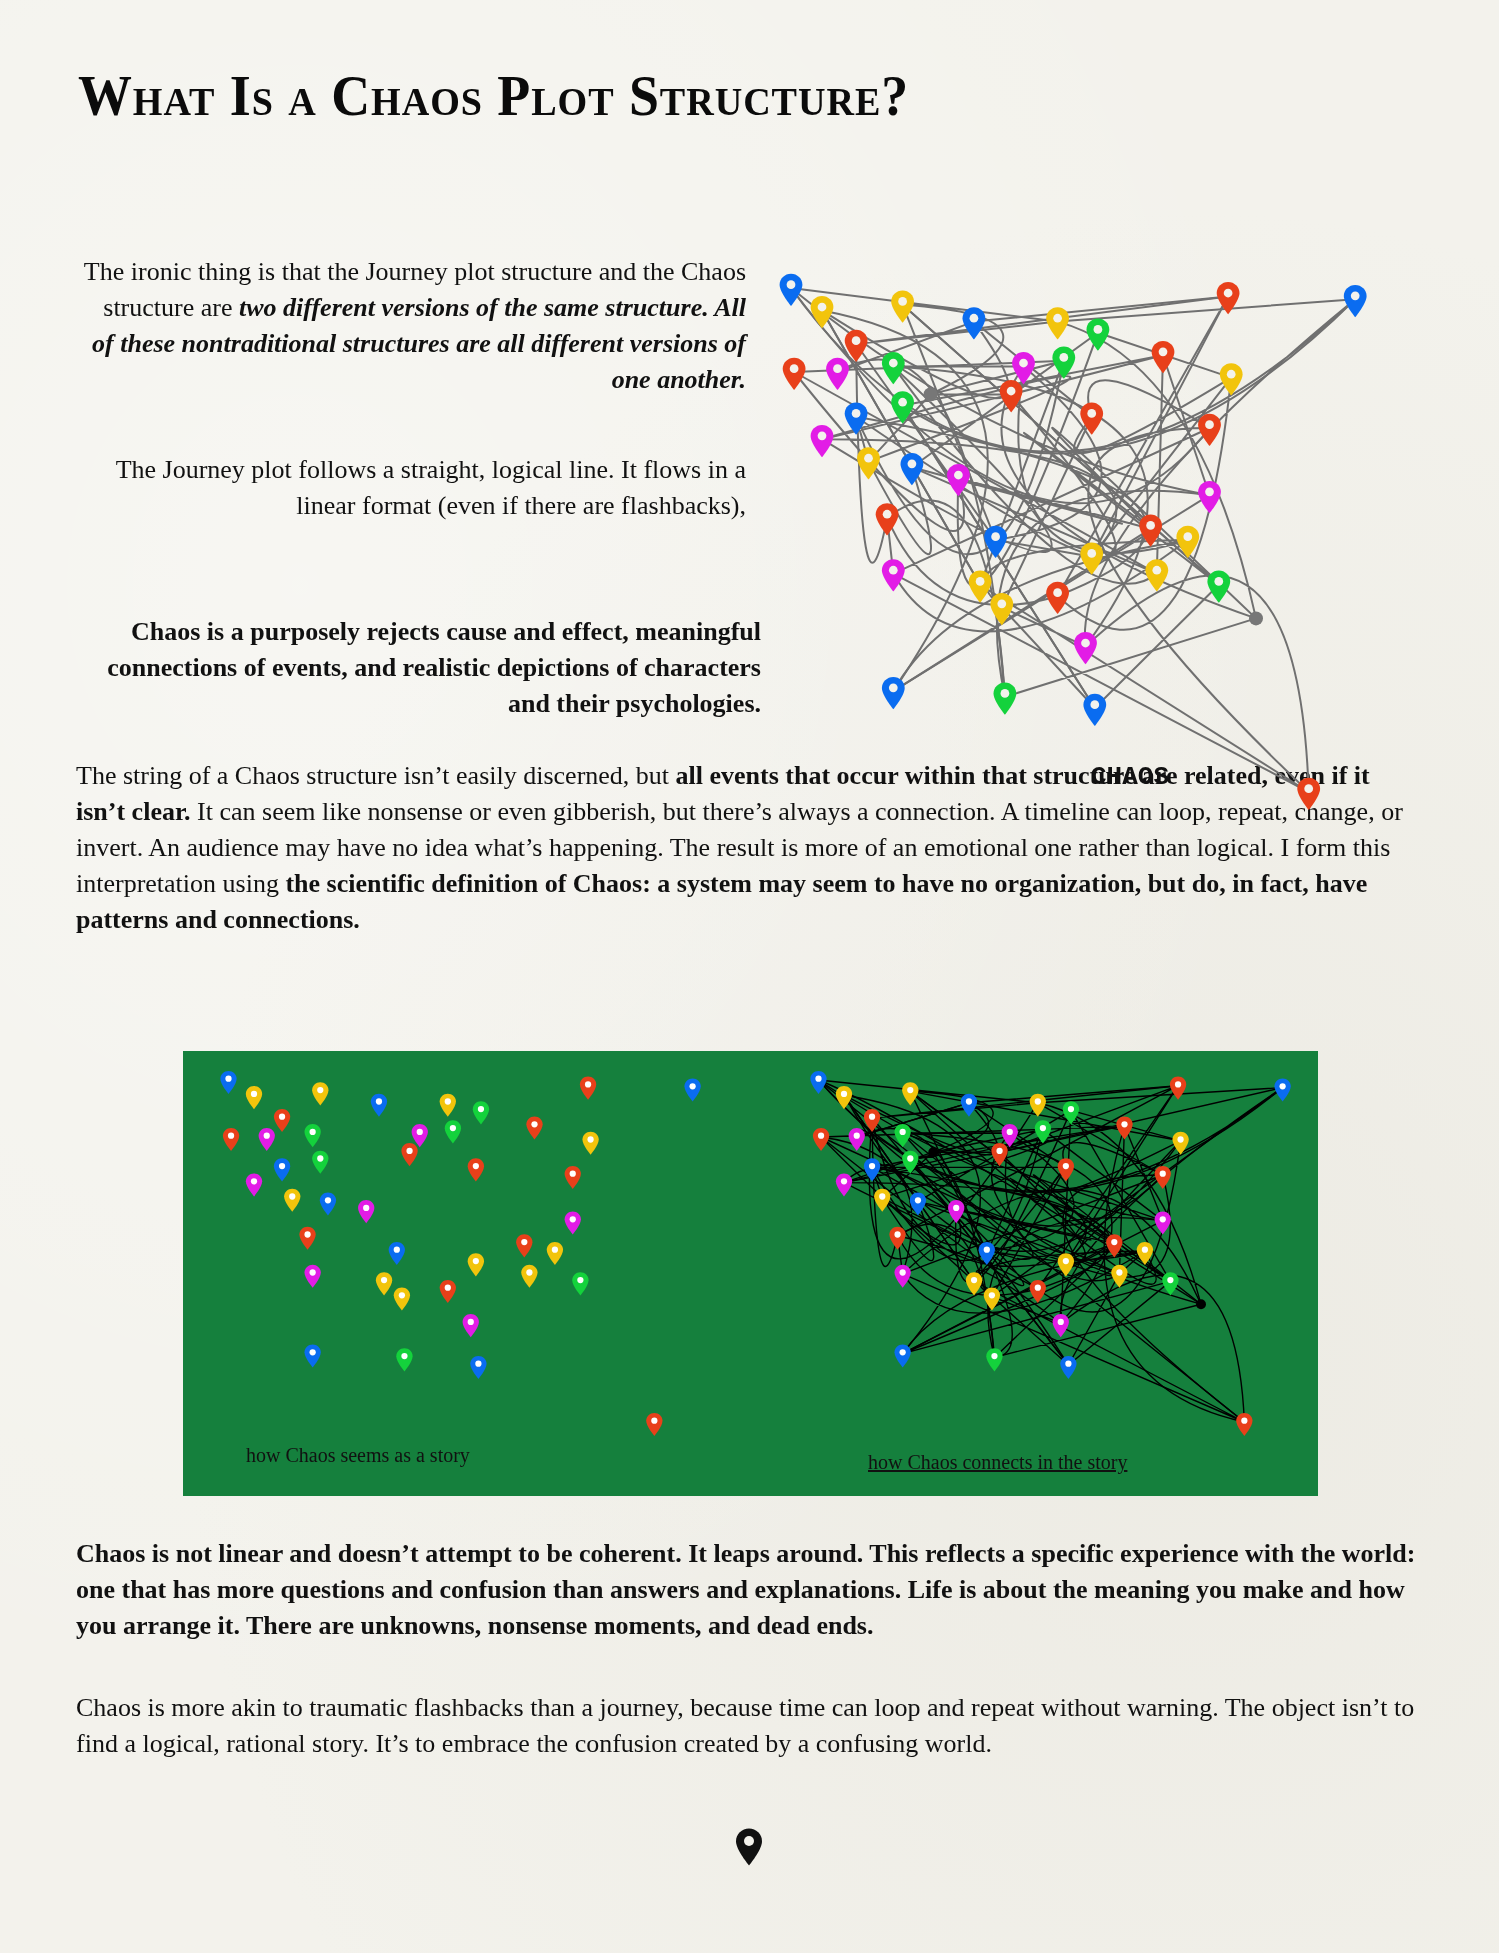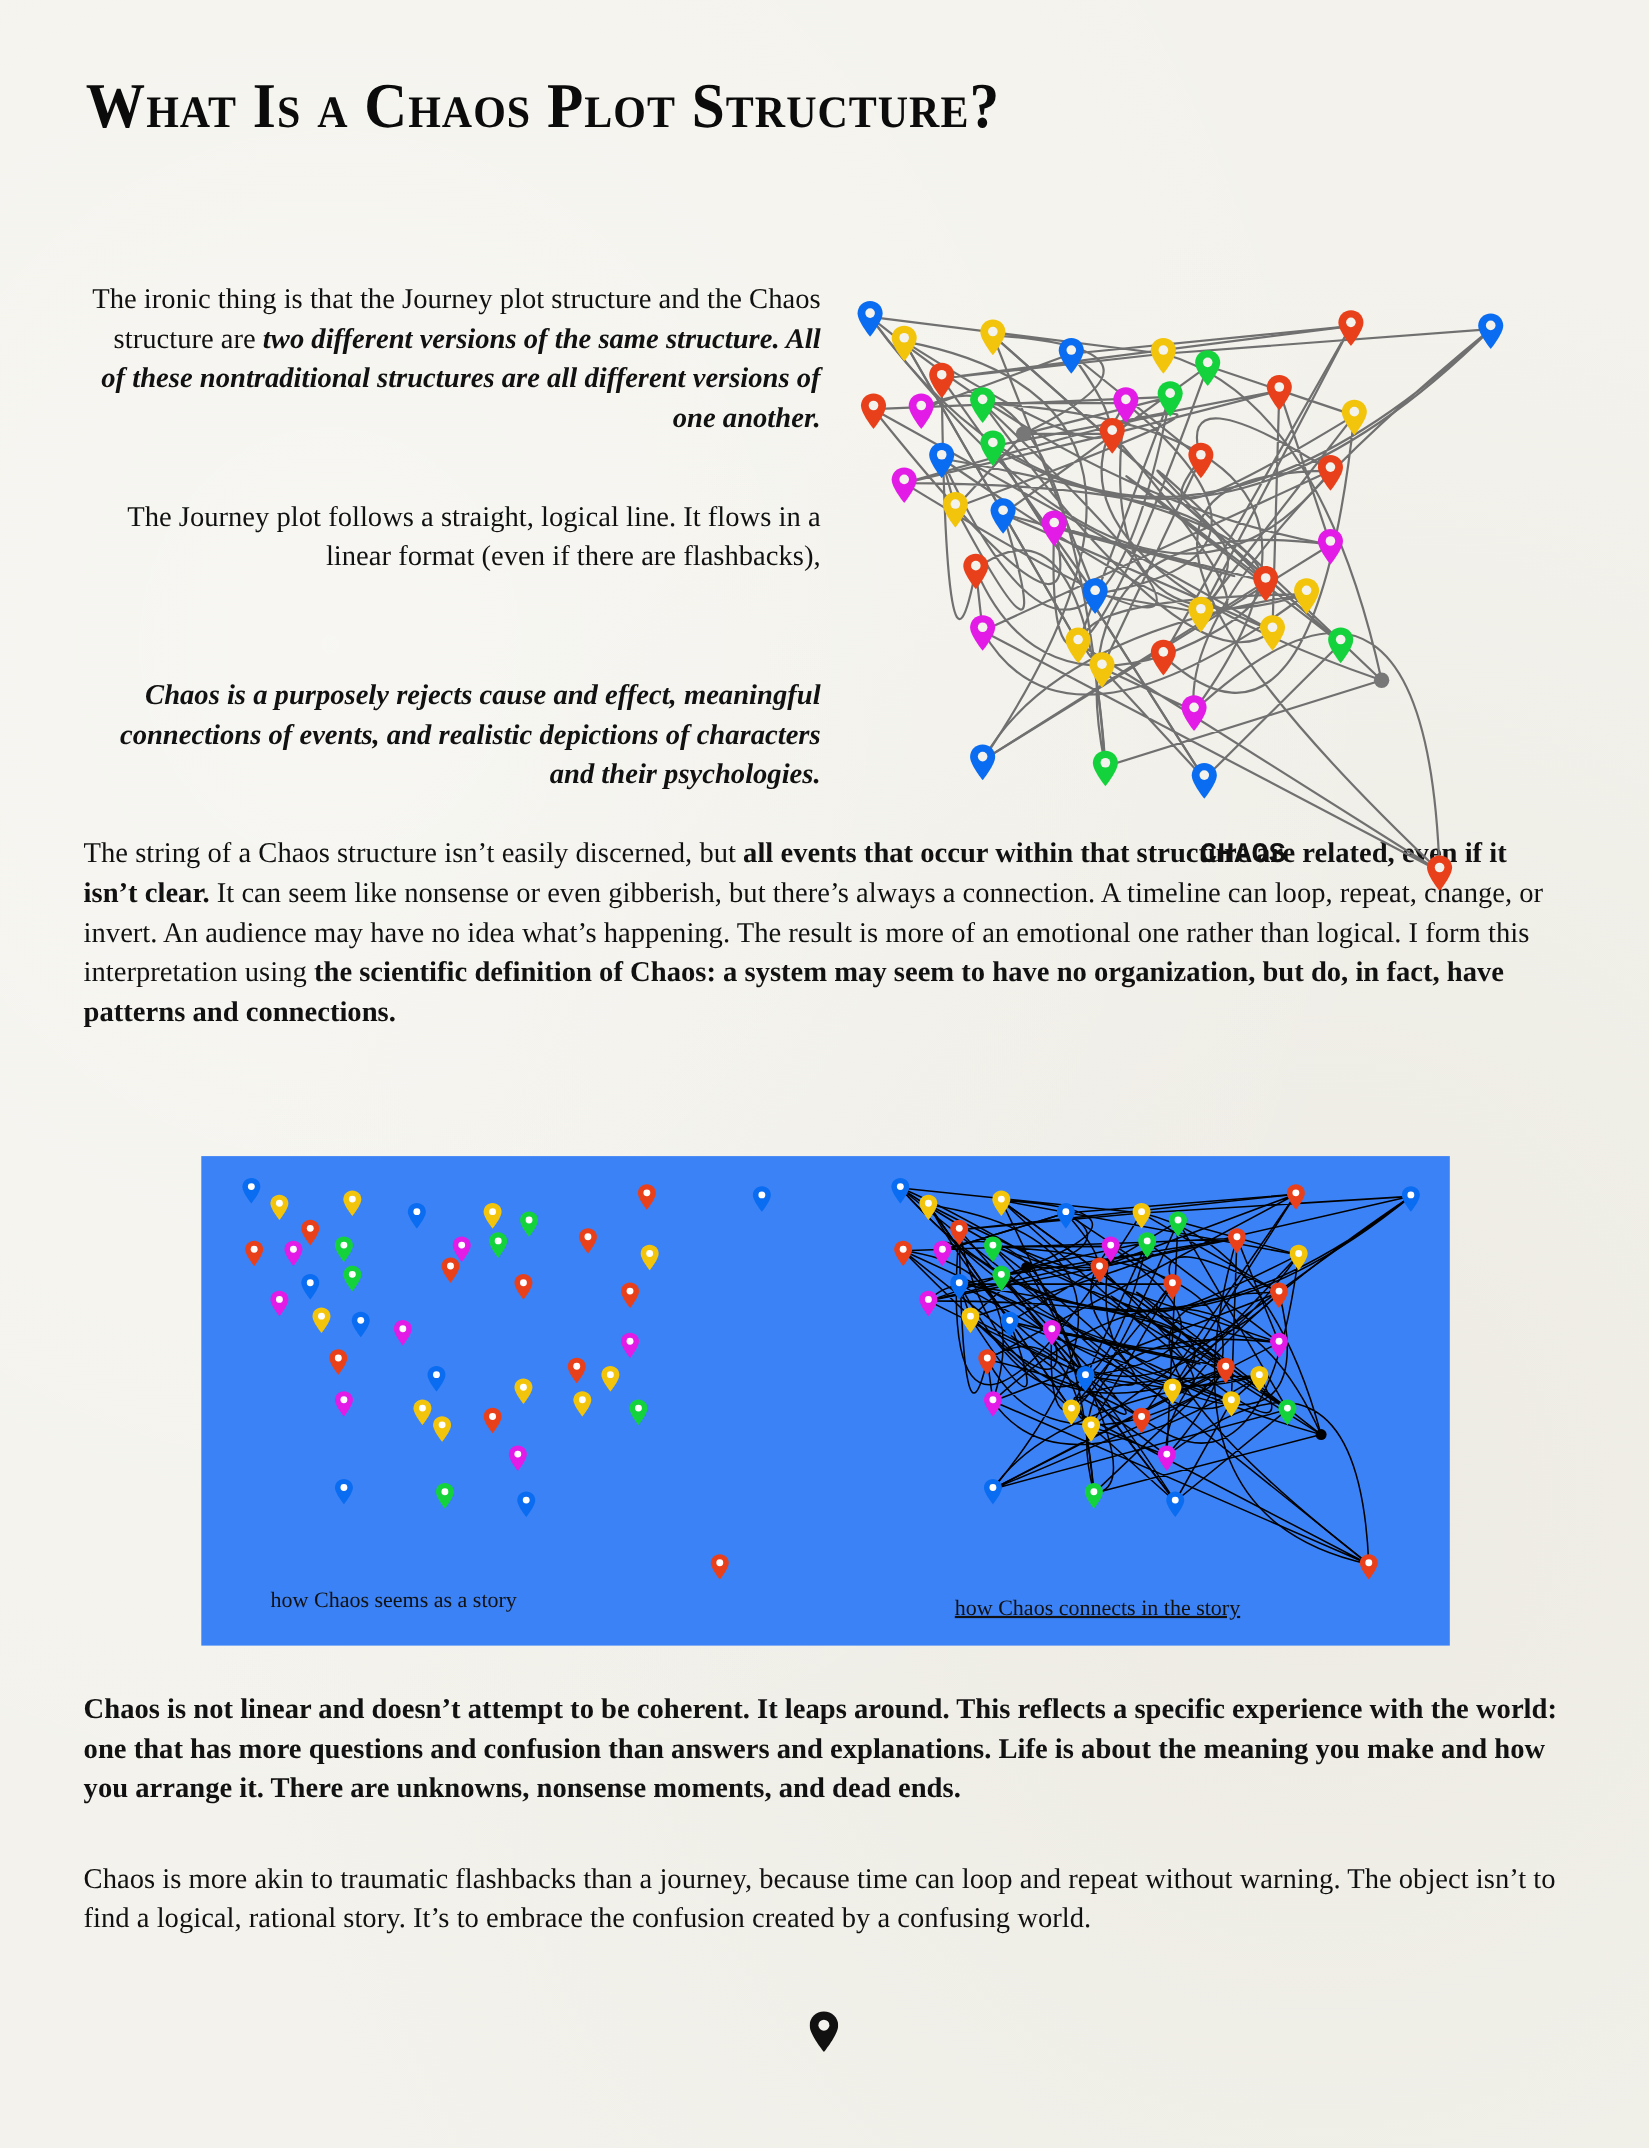--- a/index.html
+++ b/index.html
@@ -30,37 +30,37 @@
   #p2 { top: 452px; }
   #p3 { top: 614px; }
   #p4 { top: 758px; width: 1340px; }
   #p5 { top: 1512px; width: 1340px; font-weight: bold; margin-top: 24px; }
   #p6 { top: 1690px; width: 1340px; }
   .chaos-figure { position: absolute; left: 760px; top: 260px; width: 620px; height: 560px; }
   .chaos-label {
     position: absolute; left: 1091px; top: 762px; font-size: 26px; font-weight: bold;
     font-family: Liberation Mono, monospace;
   }
-  .panel { position: absolute; left: 183px; top: 1051px; width: 1135px; height: 445px; background: #3b82f6; }
+  .panel { position: absolute; left: 183px; top: 1051px; width: 1135px; height: 445px; background: #15803d; }
   .panel svg { position: absolute; left: 0; top: 0; }
   .cap { position: absolute; font-size: 20px; font-family: "Liberation Serif", serif; }
   .cap-left { left: 63px; top: 393px; }
   .cap-right { left: 685px; top: 400px; text-decoration: underline; }
   .footer-pin { position: absolute; left: 736px; top: 1828px; }
 </style>
 </head>
 <body>
 
 <h1 class="title">What Is a Chaos Plot Structure?</h1>
 
 <p class="p narrow" id="p1"><span>The ironic thing is that the Journey plot structure and the Chaos structure are </span><span class="bi">two different versions of the same structure. All of these nontraditional structures are all different versions of one another.</span></p>
 
 <p class="p narrow" id="p2">The Journey plot follows a straight, logical line. It flows in a linear format (even if there are flashbacks),</p>
 
-<p class="p narrow bi" id="p3" style="font-weight:bold;font-style:italic;">Chaos is a purposely rejects cause and effect, meaningful connections of events, and realistic depictions of characters and their psychologies.</p>
+<p class="p narrow bi" id="p3" style="font-weight:bold;margin-left:15px;">Chaos is a purposely rejects cause and effect, meaningful connections of events, and realistic depictions of characters and their psychologies.</p>
 
 <p class="p" id="p4"><span>The string of a Chaos structure isn’t easily discerned, but </span><b>all events that occur within that structure are related, even if it isn’t clear.</b><span> It can seem like nonsense or even gibberish, but there’s always a connection. A timeline can loop, repeat, change, or invert. An audience may have no idea what’s happening. The result is more of an emotional one rather than logical. I form this interpretation using </span><b>the scientific definition of Chaos: a system may seem to have no organization, but do, in fact, have patterns and connections.</b></p>
 
 <div class="chaos-figure">
   <svg id="main-svg" width="620" height="560" viewBox="0 0 620 560">
       <path d="M34.1,112 L396.8,313.6 L151.9,207.2 L337.90000000000003,72.8 Q187.83659816533327,492.01620244048536 198.4,218.4 L390.6,268.8 Q150.56790010631084,29.030529195442796 496,358.40000000000003 Q438.9799376241863,100.92109082639219 297.59999999999997,61.6 L31,28 Q263.69998260214925,349.73750147596 595.1999999999999,39.2 Q311.7955692410469,270.835195036605 325.5,386.4 Q536.7678501866758,191.51720219105482 548.7,532 Q164.73528150469065,167.7546373065561 449.5,168 L133.3,313.6 Q207.74748988449574,444.2976032588631 427.79999999999995,280 Q166.4749748520553,284.6796114444733 241.8,347.2 L331.70000000000005,156.8 L213.89999999999998,61.6 L468.1,36.4 L331.70000000000005,296.8 L471.2,117.6 Q434.28632444515824,462.1785140000284 297.59999999999997,336 Q176.8743328899145,373.52786883153027 127.1,257.6 Q99.76650465652348,402.1926806122065 96.1,84 L235.6,280 Q432.4932344146073,247.5892320908606 263.5,106.4 L133.3,106.4 Q482.46746405586606,437.19242271035915 62,179.20000000000002 Q534.290034390986,42.81960222683848 108.5,201.6 L96.1,156.8 Q520.5029029995203,448.3776522073895 251.10000000000002,134.4 L403,95.2 L142.6,145.6 L334.8,448 L458.8,324.79999999999995 L142.6,44.800000000000004 Q328.95300091058016,57.39701729081572 170.5,134.4 L303.8,100.8 L220.1,324.79999999999995 L62,50.4 Q353.04166927188635,104.85441246442498 133.3,431.2 L449.5,235.2 Q195.5109757781029,200.78945091553032 244.9,436.8 Q212.24947157129645,34.865909449756145 77.5,112" fill="none" stroke="#707070" stroke-width="2" stroke-linejoin="round"></path>
       <path d="M337.90000000000003,72.8 L471.2,117.6 Q261.3333409428597,245.88105747289956 331.70000000000005,156.8 Q307.24764039739966,78.52416711300611 449.5,168 Q292.2682123556733,370.70073587261146 31,28 Q240.69173911586404,198.85350857302547 449.5,235.2 L403,95.2 L396.8,313.6 Q326.0442772433162,371.1144057940692 133.3,106.4 Q513.5603088028729,129.7143297083676 325.5,386.4 L241.8,347.2 L334.8,448 L142.6,145.6 Q352.8880133070052,279.4305179081857 595.1999999999999,39.2 L297.59999999999997,61.6 L96.1,84 L468.1,36.4 L297.59999999999997,336 Q548.3850387334824,237.00510561652482 96.1,156.8 Q234.14461144432425,457.2678538188338 303.8,100.8 L34.1,112 Q234.7041672207415,362.33980024978524 198.4,218.4 Q547.6326775699854,314.26579598523676 151.9,207.2 Q205.63982109352946,383.9453478157521 108.5,201.6 L170.5,134.4 L251.10000000000002,134.4 L62,179.20000000000002 Q441.6344163380563,180.36328253895044 331.70000000000005,296.8 L235.6,280 L142.6,44.800000000000004 L458.8,324.79999999999995 Q106.90447826310992,52.15401463210583 390.6,268.8 L133.3,431.2 Q197.34870441630486,315.8777524568141 427.79999999999995,280 Q228.3782762885094,342.41963342018425 263.5,106.4 Q166.4228042624891,244.79593955725431 496,358.40000000000003 L244.9,436.8 Q228.18598238006234,181.852998893708 127.1,257.6 L133.3,313.6 L548.7,532 L220.1,324.79999999999995 L62,50.4 Q329.7627167403698,220.22313951142132 213.89999999999998,61.6 L77.5,112" fill="none" stroke="#707070" stroke-width="2" stroke-linejoin="round"></path>
       <circle cx="170.5" cy="134.4" r="7" fill="#777"></circle>
       <circle cx="496" cy="358.40000000000003" r="7" fill="#777"></circle>
       <g transform="translate(19.6,13.700000000000003) scale(0.95)">

